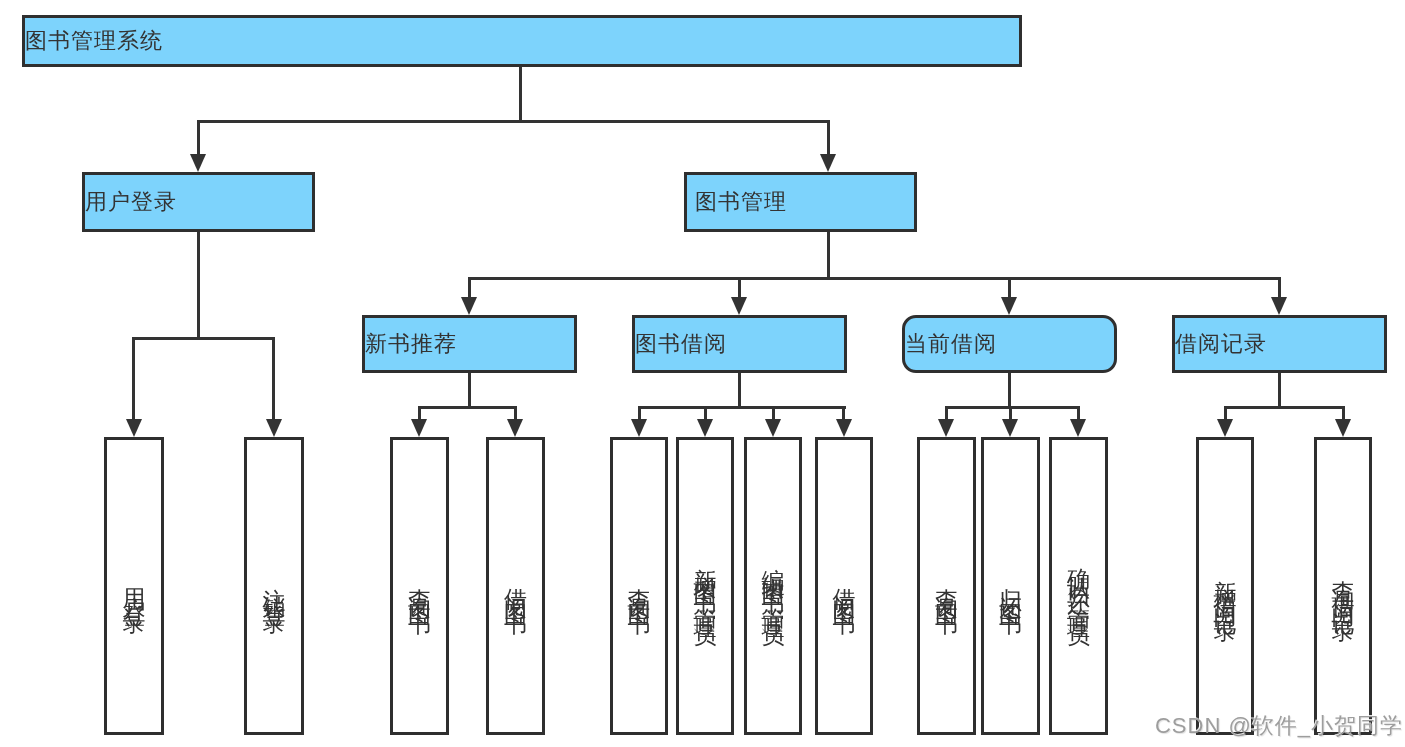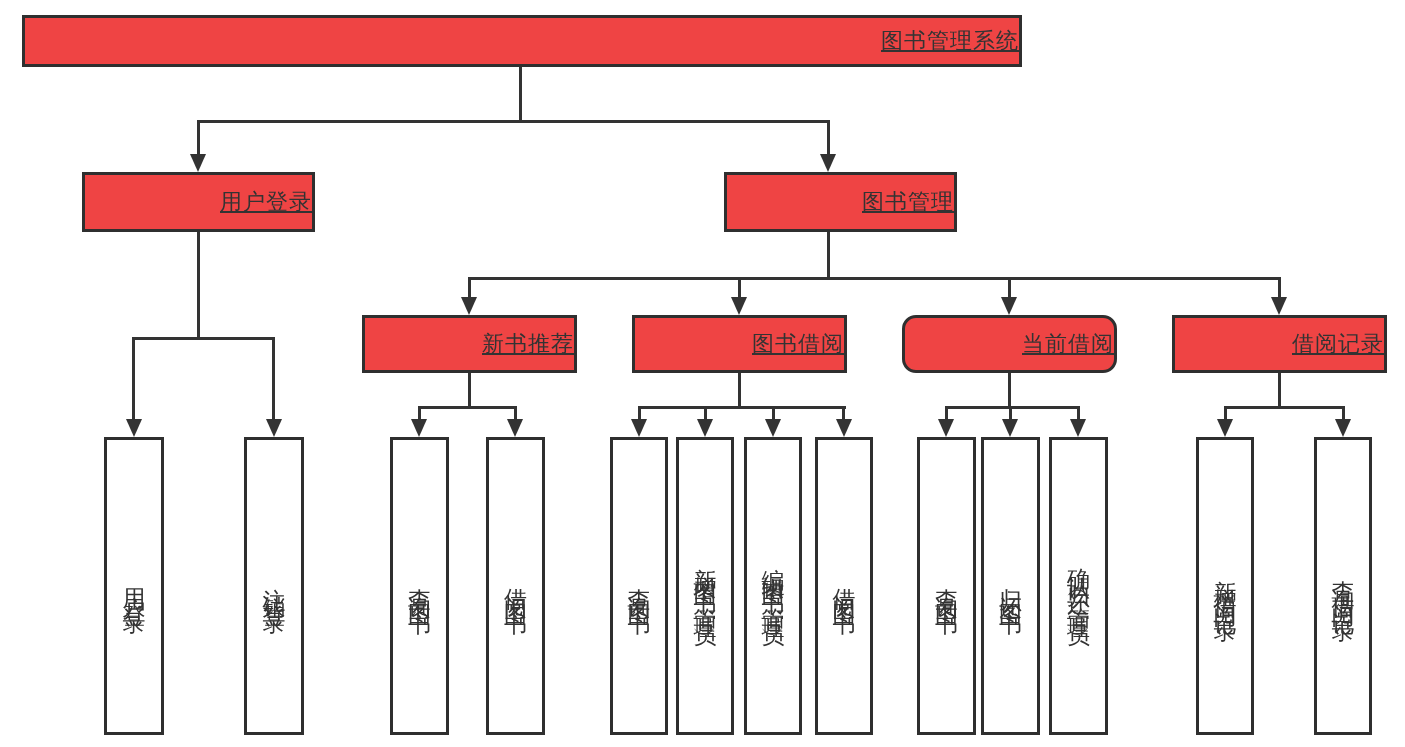--- a/index.html
+++ b/index.html
@@ -8,26 +8,25 @@
     width:1405px;height:747px;
     background:#ffffff;
     overflow:hidden;
     font-family:"Liberation Sans","DejaVu Sans",sans-serif;
   }
   
   .hbox{
     position:absolute;
     box-sizing:border-box;
     border:3px solid #2f2f2f;
-    background:#ef4444;
-    display:flex;align-items:center;justify-content:flex-end;
+    background:#7dd3fc;
+    display:flex;align-items:center;justify-content:flex-start;
     font-size:22px;color:#333;
     letter-spacing:1px;
     z-index:2;
-    text-decoration:underline;
   }
   .vbox{
     position:absolute;
     box-sizing:border-box;
     border:3px solid #2f2f2f;
     background:#fff;
     display:flex;align-items:center;justify-content:center;
     z-index:2;
   }
   .vtext{
@@ -63,21 +62,21 @@
 
 <div id="stage">
 
   <div class="hbox" style="left:22px;top:15px;width:1000px;height:52px;">
     <span>图书管理系统</span>
   </div>
 
   <div class="hbox" style="left:82px;top:172px;width:233px;height:60px;">
     <span>用户登录</span>
   </div>
-  <div class="hbox" style="left:724px;top:172px;width:233px;height:60px;">
+  <div class="hbox" style="left:684px;top:172px;width:233px;height:60px;padding-left:8px;">
     <span>图书管理</span>
   </div>
 
   <div class="hbox" style="left:362px;top:315px;width:215px;height:58px;">
     <span>新书推荐</span>
   </div>
   <div class="hbox" style="left:632px;top:315px;width:215px;height:58px;">
     <span>图书借阅</span>
   </div>
   <div class="hbox" style="left:902px;top:315px;width:215px;height:58px;border-radius:14px;">
@@ -186,14 +185,15 @@
     <div class="arw" style="left:1070px;top:419px;"></div>
 
     <div class="ln" style="left:1278px;top:373px;width:3px;height:33px;"></div>
     <div class="ln" style="left:1224px;top:406px;width:121px;height:3px;"></div>
     <div class="ln" style="left:1224px;top:406px;width:3px;height:14px;"></div>
     <div class="arw" style="left:1217px;top:419px;"></div>
     <div class="ln" style="left:1342px;top:406px;width:3px;height:14px;"></div>
     <div class="arw" style="left:1335px;top:419px;"></div>
   </div>
 
+  <div id="watermark">CSDN @软件_小贺同学</div>
 
 </div>
 
 </body></html>

